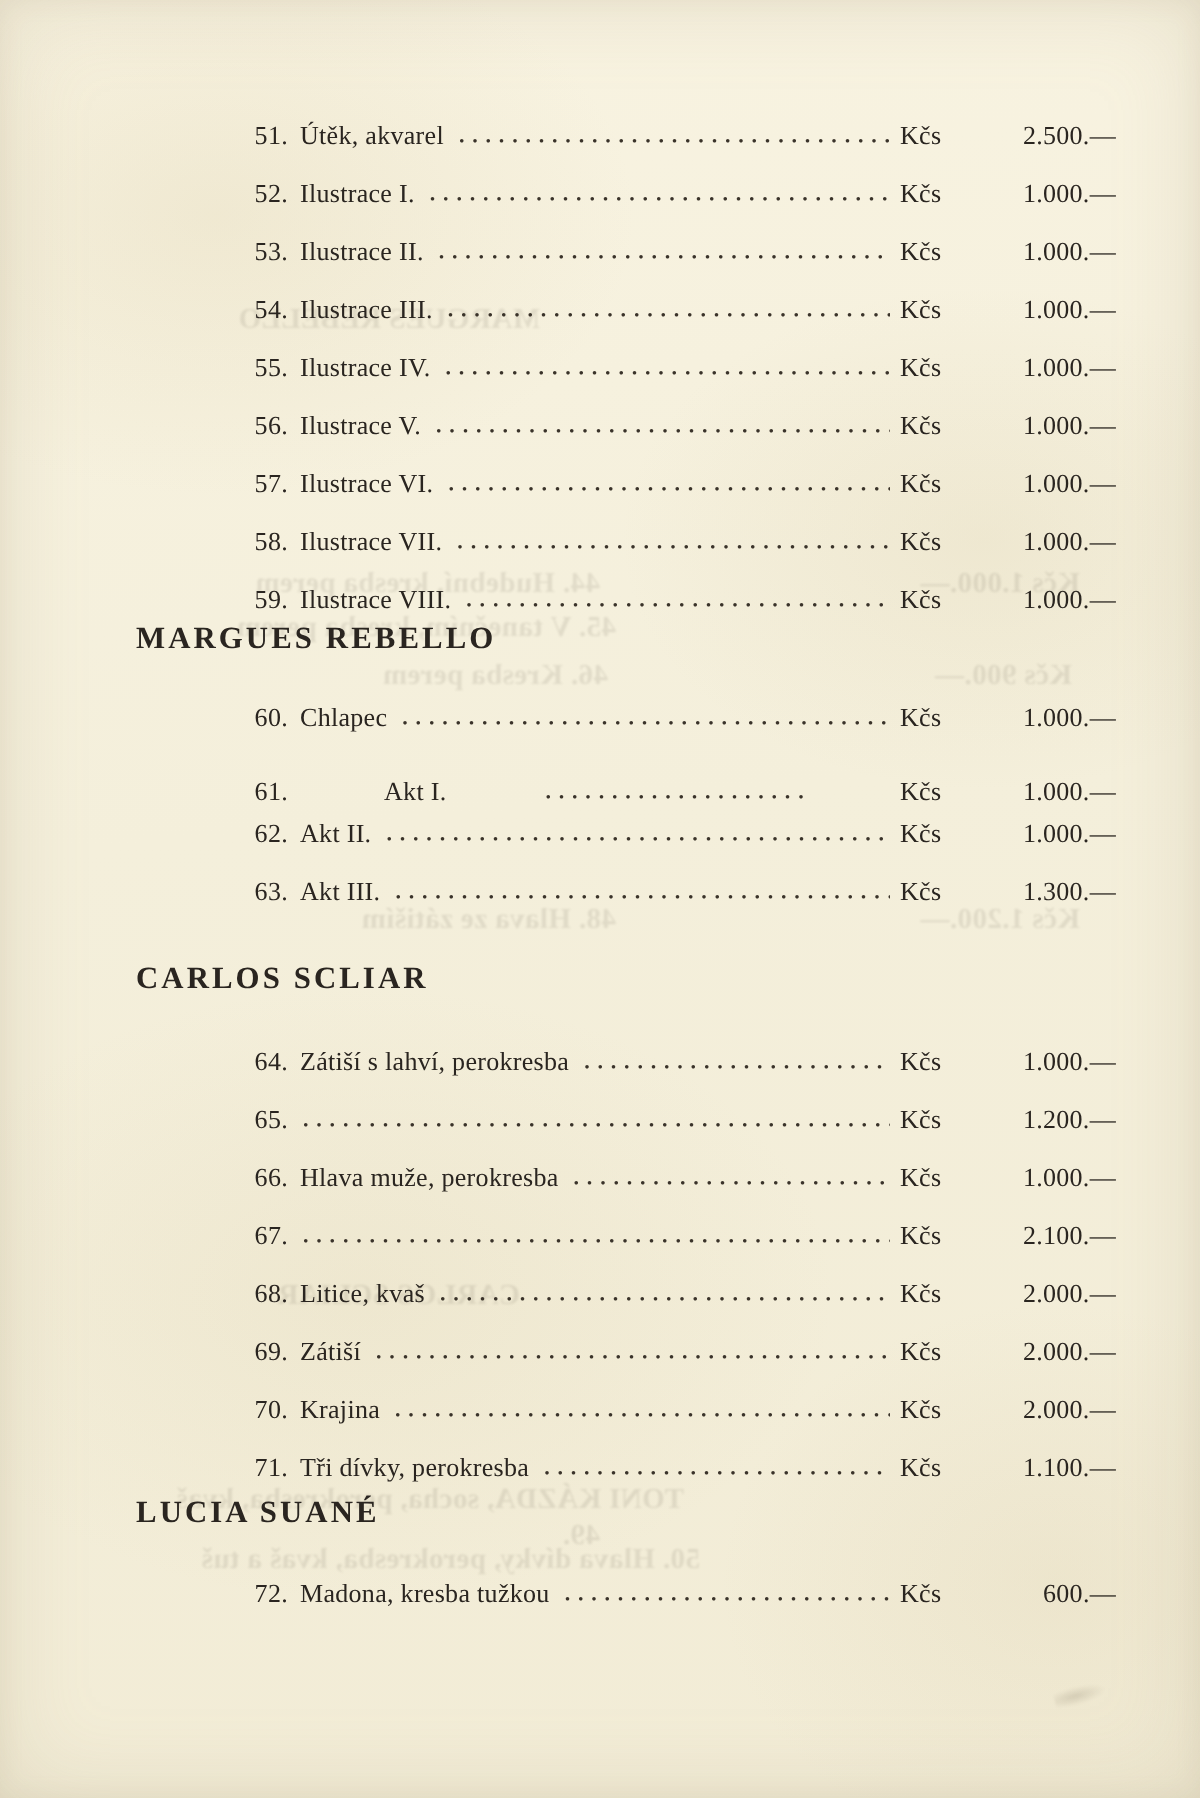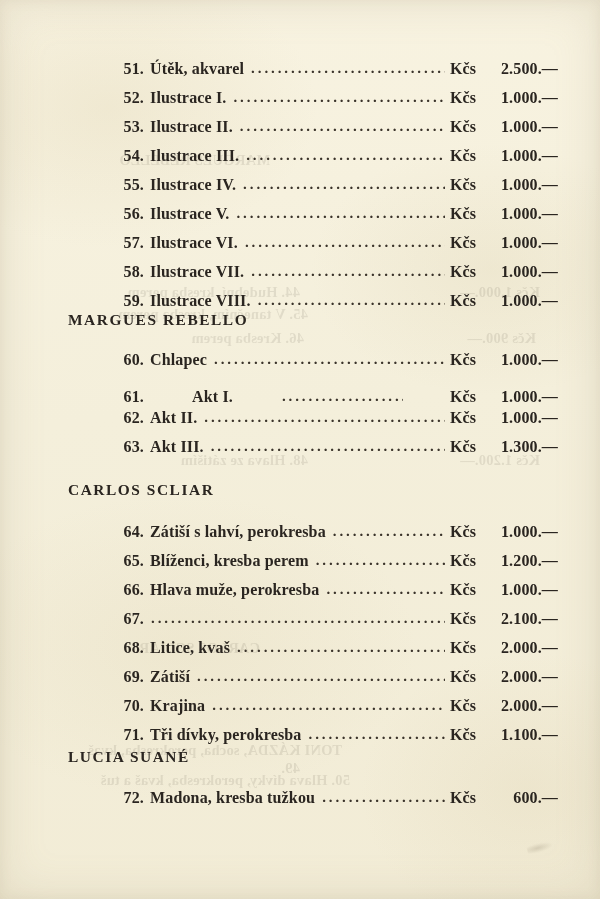--- a/index.html
+++ b/index.html
@@ -66,22 +66,22 @@
     z-index: 3;
   }
 
   .entry {
     position: absolute;
     left: 118px;
     right: 42px;
     height: 24px;
     display: flex;
     align-items: baseline;
-    font-size: 16px;
-    font-weight: 700;
+    font-size: 13px;
+    font-weight: 400;
     letter-spacing: 0.15px;
   }
   .num {
     width: 26px;
     text-align: right;
     flex: 0 0 auto;
     white-space: nowrap;
   }
   .title {
     flex: 0 0 auto;
@@ -283,21 +283,20 @@
       <span class="num">64.</span>
       <span class="title">Zátiší s lahví, perokresba</span>
       <span class="leader"></span>
       <span class="price">
         <span class="cur">Kčs</span>
         <span class="amt">1.000.—</span>
       </span>
     </div>
     <div class="entry" style="top: 552px;">
       <span class="num">65.</span>
-      <span class="title">Blíženci, kresba perem</span>
       <span class="leader"></span>
       <span class="price">
         <span class="cur">Kčs</span>
         <span class="amt">1.200.—</span>
       </span>
     </div>
     <div class="entry" style="top: 581px;">
       <span class="num">66.</span>
       <span class="title">Hlava muže, perokresba</span>
       <span class="leader"></span>

